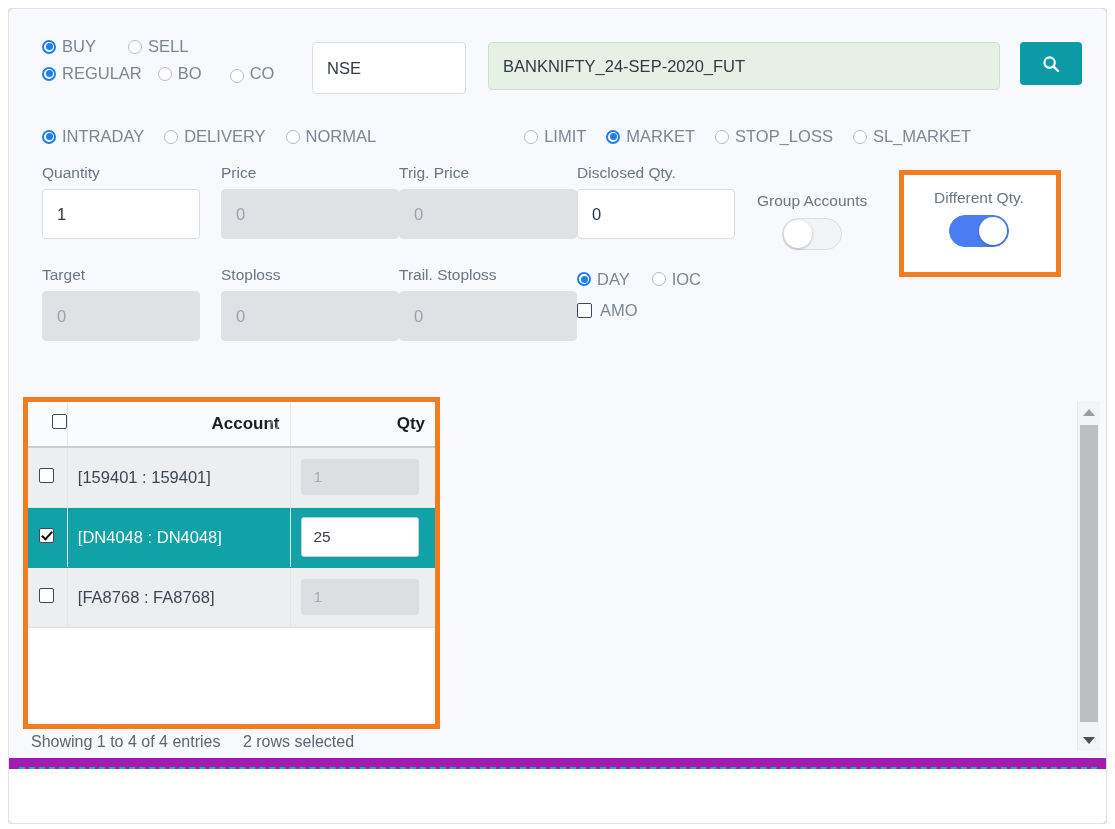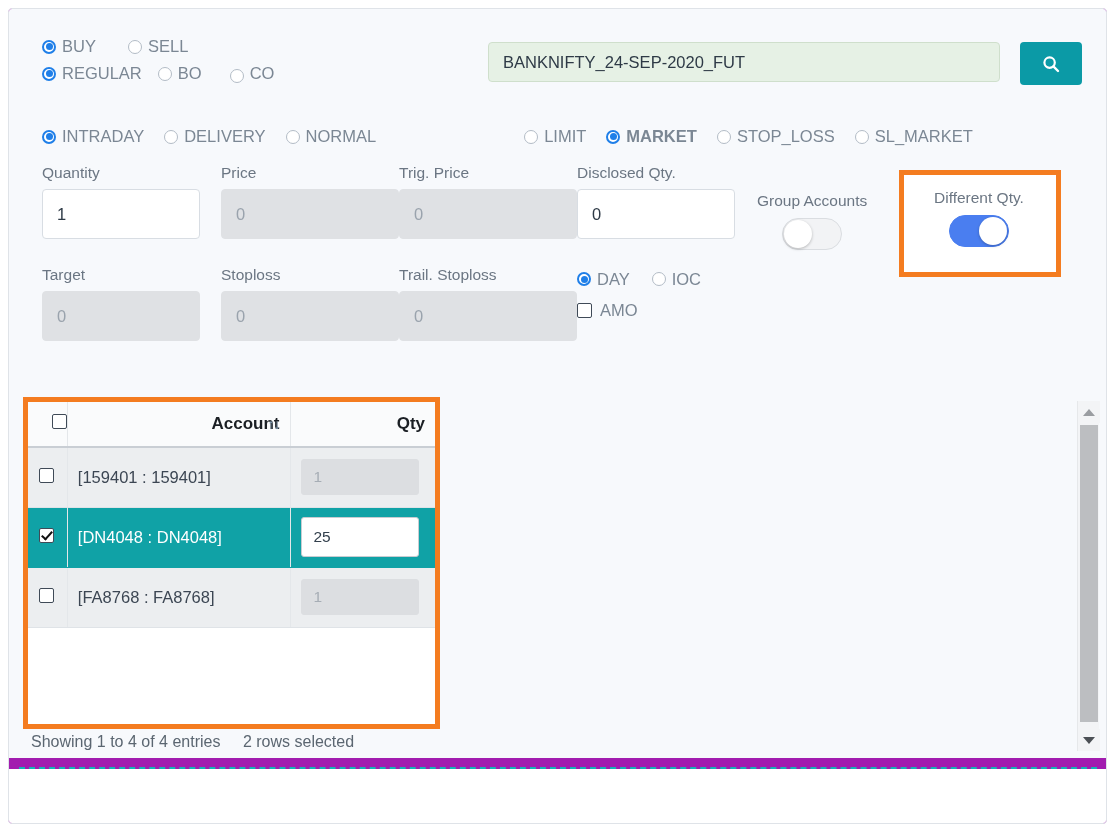--- a/index.html
+++ b/index.html
@@ -107,21 +107,21 @@
     box-sizing: border-box;
     font-size: 16.5px;
     color: #2e3a46;
     padding: 0 14px;
     font-family: "Liberation Sans", sans-serif;
     outline: none;
   }
   .symbol-input {
     position: absolute;
     left: 479px; top: 33px;
-    width: 512px; height: 40px;
+    width: 512px; height: 48px;
     background: #e6f1e5;
     border: 1px solid #cfdfcc;
     border-radius: 4px;
     box-sizing: border-box;
     font-size: 16.5px;
     color: #2e3a46;
     padding: 0 14px;
     font-family: "Liberation Sans", sans-serif;
     outline: none;
   }
@@ -143,21 +143,21 @@
   .row-ordtype {
     position: absolute;
     left: 33px; top: 110px;
     height: 27px;
     display: flex;
     align-items: flex-end;
   }
   .row-ordtype .gap-intr { margin-left: 14px; }
   .row-ordtype .gap-norm { margin-left: 14px; }
   .row-ordtype .spacer { width: 142px; }
-  .row-ordtype .gap-mkt { margin-left: 14px; font-weight: bold; }
+  .row-ordtype .gap-mkt { margin-left: 14px; }
   .row-ordtype .gap-sl  { margin-left: 14px; }
   .row-ordtype .gap-slm { margin-left: 14px; }
 
   
   .fld { position: absolute; }
   .fld .lbl {
     font-size: 15.5px;
     color: #6b7683;
     margin-bottom: 7px;
     display: block;
@@ -434,20 +434,21 @@
           <span class="dot"></span>
           <span>BO</span>
         </label>
         <label class="radio r-co">
           <span class="dot"></span>
           <span>CO</span>
         </label>
       </div>
     </div>
 
+    <input class="exch-input" value="NSE" placeholder="Exchange" style="">
     <input class="symbol-input" value="BANKNIFTY_24-SEP-2020_FUT" style="">
 
     <button class="search-btn">
       <svg width="18" height="18" viewBox="0 0 18 18">
         <circle cx="7.6" cy="7.6" r="5.2" fill="none" stroke="#ffffff" stroke-width="2.2"></circle>
         <line x1="11.4" y1="11.4" x2="16" y2="16" stroke="#ffffff" stroke-width="2.4" stroke-linecap="round"></line>
       </svg>
     </button>
 
     <div class="row-ordtype">

